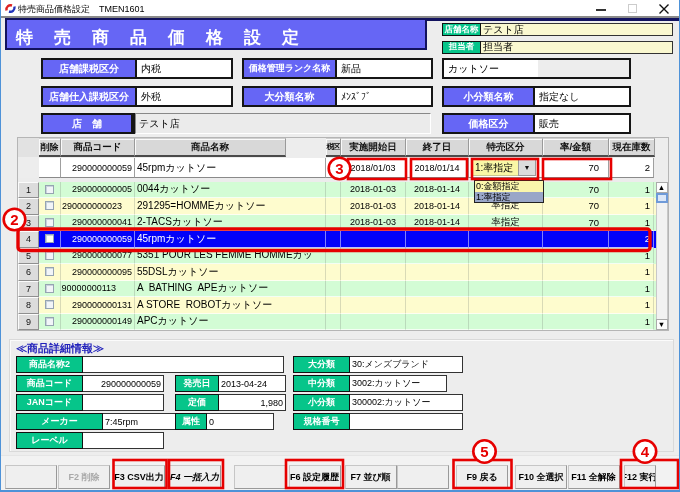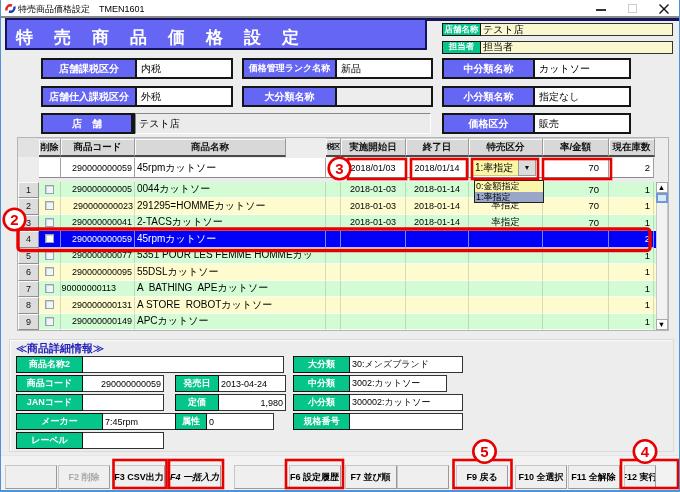--- a/index.html
+++ b/index.html
@@ -68,24 +68,24 @@
       <div class="l" style="width:90px">店　舗</div>
     </div>
   <div class="abs" style="left:134px;top:113px;width:296px;height:21px;background:#ebebeb;border:1px solid #888;border-bottom-color:#fff;border-right-color:#fff;font-size:10px;display:flex;align-items:center;padding-left:3px">テスト店</div>
 
   <div class="fg" style="left:241px;top:58px;width:191px">
       <div class="l" style="width:93px;font-size:9px">価格管理ランク名称</div>
       <div class="v" style="width:94px">新品</div>
     </div>
   <div class="fg" style="left:241px;top:86px;width:191px">
       <div class="l" style="width:93px">大分類名称</div>
+      <div class="v" style="width:94px">ﾒﾝｽﾞﾌﾞ</div>
     </div>
 
   <div class="fg" style="left:441px;top:58px;width:189px">
-      <div class="l" style="width:91px">中分類名称</div>
       <div class="v" style="width:94px">カットソー</div>
     </div>
   <div class="fg" style="left:441px;top:86px;width:189px">
       <div class="l" style="width:91px">小分類名称</div>
       <div class="v" style="width:94px">指定なし</div>
     </div>
   <div class="fg" style="left:441px;top:113px;width:189px">
       <div class="l" style="width:91px">価格区分</div>
       <div class="v" style="width:94px">販売</div>
     </div>
@@ -125,21 +125,21 @@
       <div class="c" style="left:367px;width:63px;border-right:1px solid rgba(120,130,120,.28);justify-content:center;font-size:9px;">2018-01-14</div>
       <div class="c" style="left:430px;width:74px;border-right:1px solid rgba(120,130,120,.28);justify-content:center;font-size:9.5px;">率指定</div>
       <div class="c" style="left:504px;width:66px;border-right:1px solid rgba(120,130,120,.28);justify-content:flex-end;padding-right:9px;font-size:9.5px;">70</div>
       <div class="c" style="left:570px;width:44.5px;border-right:1px solid rgba(120,130,120,.28);justify-content:flex-end;padding-right:2.5px;font-size:9.5px;">1</div>
     </div>
 <div class="gut" style="top:198.0px;height:16.5px;">2</div>
     <div class="row" style="top:198.0px;height:16.5px;background:#fefcce;color:#000;">
       <div class="c" style="left:0px;width:22px;border-right:1px solid rgba(120,130,120,.28);">
         <div class="cb"></div>
       </div>
-      <div class="c" style="left:22px;width:74px;border-right:1px solid rgba(120,130,120,.28);justify-content:flex-end;padding-right:1px;font-size:9px;">290000000023</div>
+      <div class="c" style="left:22px;width:74px;border-right:1px solid rgba(120,130,120,.28);justify-content:flex-end;padding-right:12px;font-size:9px;">290000000023</div>
       <div class="c" style="left:96px;width:191px;border-right:1px solid rgba(120,130,120,.28);padding-left:2px;font-size:10px;white-space:pre;overflow:hidden;">291295=HOMMEカットソー</div>
       <div class="c" style="left:287px;width:15px;border-right:1px solid rgba(120,130,120,.28);"></div>
       <div class="c" style="left:302px;width:65px;border-right:1px solid rgba(120,130,120,.28);justify-content:center;font-size:9px;">2018-01-03</div>
       <div class="c" style="left:367px;width:63px;border-right:1px solid rgba(120,130,120,.28);justify-content:center;font-size:9px;">2018-01-14</div>
       <div class="c" style="left:430px;width:74px;border-right:1px solid rgba(120,130,120,.28);justify-content:center;font-size:9.5px;">率指定</div>
       <div class="c" style="left:504px;width:66px;border-right:1px solid rgba(120,130,120,.28);justify-content:flex-end;padding-right:9px;font-size:9.5px;">70</div>
       <div class="c" style="left:570px;width:44.5px;border-right:1px solid rgba(120,130,120,.28);justify-content:flex-end;padding-right:2.5px;font-size:9.5px;">1</div>
     </div>
 <div class="gut" style="top:214.5px;height:16.5px;">3</div>
     <div class="row" style="top:214.5px;height:16.5px;background:#d3fcd5;color:#000;">

